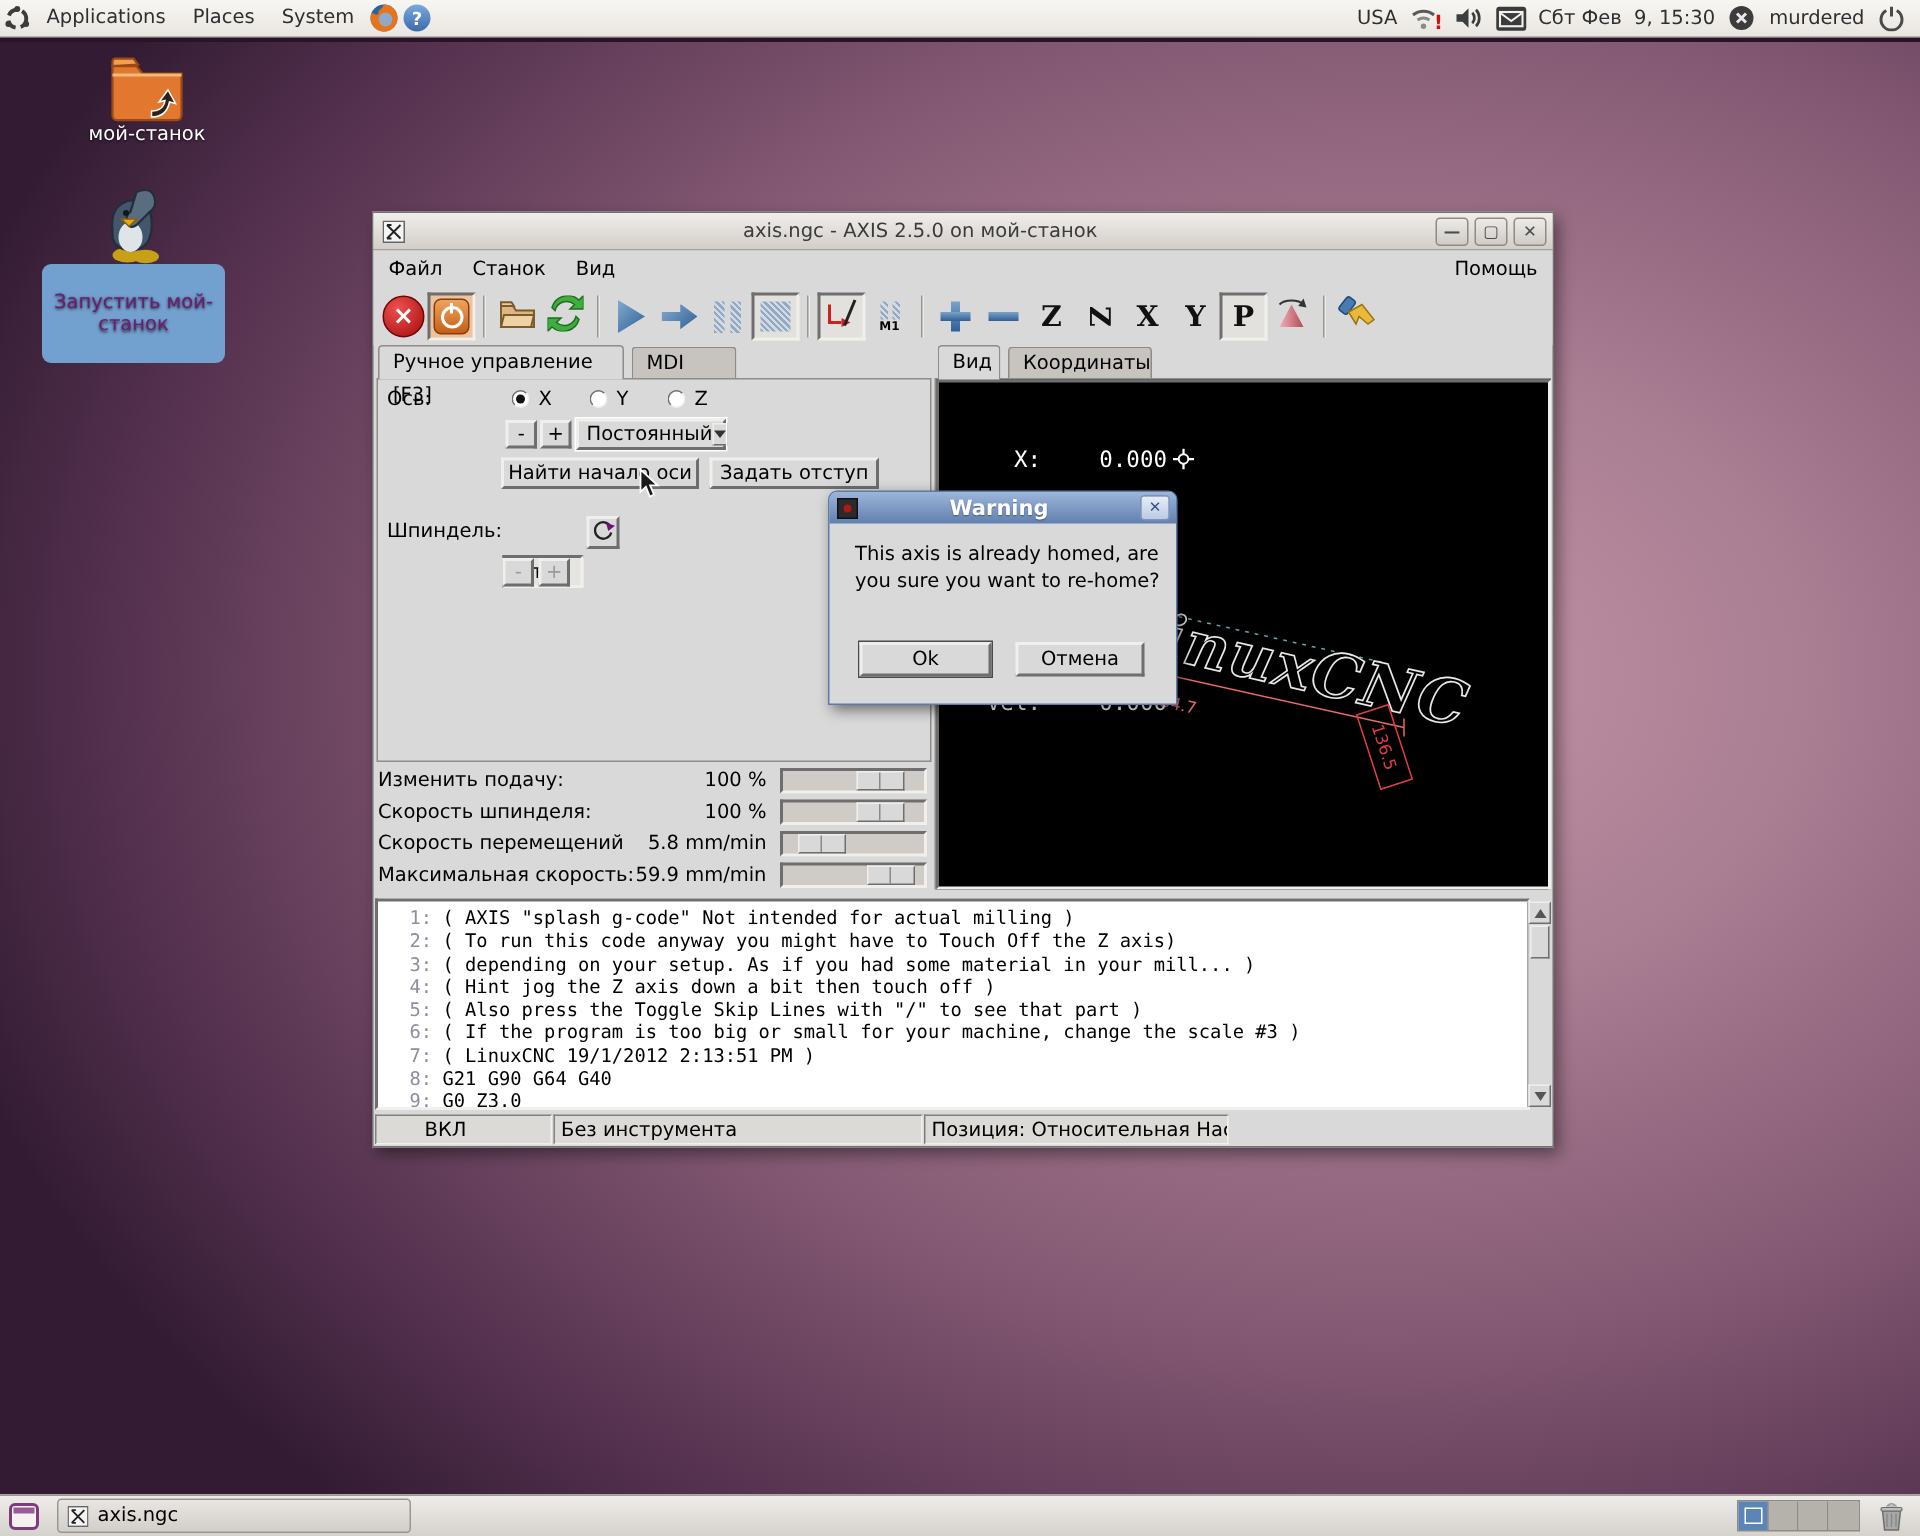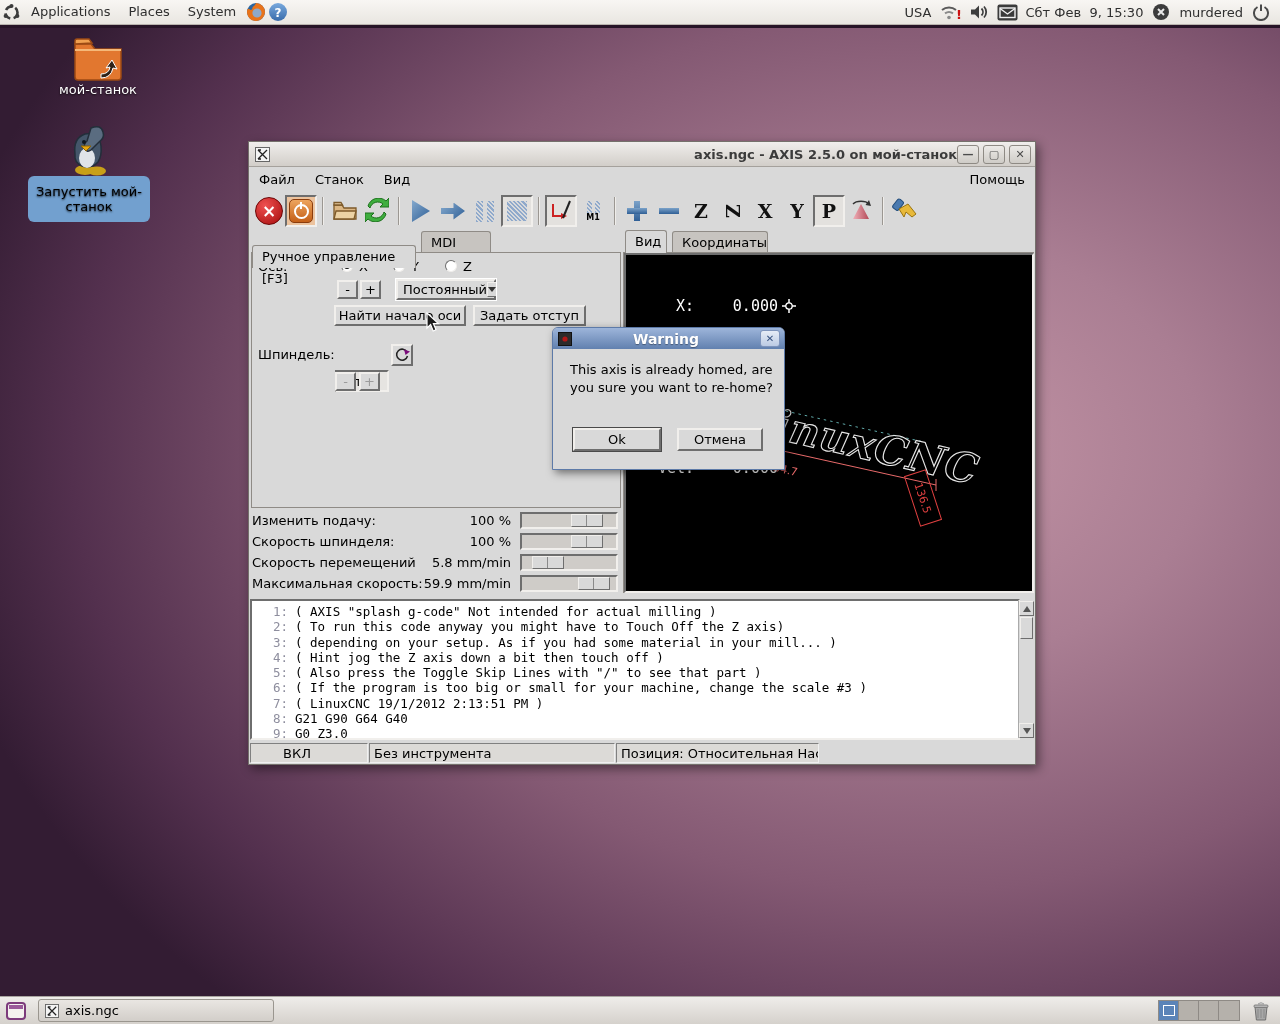--- a/index.html
+++ b/index.html
@@ -16,21 +16,21 @@
   .tray-ico{display:inline-flex;align-items:center;justify-content:center;width:22px;height:22px;}
   
   .raised{background:#d9d9d9;border:2px solid;border-color:#f1efec #6e6e6e #6e6e6e #f1efec;}
   .sunken{background:#d9d9d9;border:2px solid;border-color:#6e6e6e #f1efec #f1efec #6e6e6e;}
   .btn{font-family:"DejaVu Sans","Liberation Sans",sans-serif;font-size:13px;display:flex;align-items:center;justify-content:center;box-sizing:border-box;cursor:default;}
   
   .axis-window{position:absolute;left:248px;top:141px;width:786px;height:622px;background:#d9d9d9;
     border:1px solid #75716c;box-shadow:3px 4px 10px rgba(0,0,0,.45);z-index:2;}
   .titlebar{position:absolute;left:0;top:0;width:100%;height:24px;background:linear-gradient(#f0eeec,#d2cec9);
     border-bottom:1px solid #a5a19c;display:flex;align-items:center;}
-  .title-text{flex:1;text-align:right;font-weight:bold;color:#3b3b3b;}
+  .title-text{flex:1;text-align:center;font-weight:normal;color:#3b3b3b;}
   .winbtn{width:20px;height:17px;margin-right:4px;border:1px solid #8e8a84;border-radius:3px;
     background:linear-gradient(#eceae7,#cfccc7);display:flex;align-items:center;justify-content:center;
     font-weight:bold;color:#4c4c4c;font-size:11px;line-height:1;}
   .menubar{position:absolute;left:0;top:25px;width:100%;height:25px;background:#d9d9d9;display:flex;align-items:center;}
   .menu-item{padding:0 10px;height:25px;line-height:25px;}
   .menu-help{margin-left:auto;padding:0 10px;}
   .toolbar{position:absolute;left:0;top:50px;width:100%;height:38px;background:#d9d9d9;display:flex;align-items:center;padding-left:4px;box-sizing:border-box;}
   .tbtn{width:32px;height:32px;display:flex;align-items:center;justify-content:center;border:2px solid transparent;box-sizing:border-box;position:relative;}
   .tbtn.checked{border-color:#6e6e6e #f1efec #f1efec #6e6e6e;background:#e3e1de;}
   .tsep{width:0;height:28px;border-left:1px solid #9b9792;border-right:1px solid #efedea;margin:0 5px;}
@@ -67,21 +67,21 @@
   .tri-down{width:0;height:0;border-left:4px solid transparent;border-right:4px solid transparent;border-top:6px solid #555;}
   .statusbox{position:absolute;height:20px;line-height:20px;background:#dcdad7;border:1px solid;border-color:#808080 #f0f0f0 #f0f0f0 #808080;box-sizing:border-box;padding-left:4px;overflow:hidden;white-space:nowrap;}
   
   .dialog{position:absolute;left:552px;top:327px;width:231px;height:141px;background:#d9d9d9;
     border:1px solid #5d7aa8;border-radius:6px 6px 0 0;box-shadow:3px 3px 9px rgba(0,0,0,.5);z-index:6;}
   .dlg-title{position:absolute;left:0;top:0;width:100%;height:21px;border-radius:5px 5px 0 0;
     background:linear-gradient(#9db5da,#6180af);display:flex;align-items:center;}
   .dlg-title-text{flex:1;text-align:center;font-weight:bold;color:#fff;font-size:14px;text-shadow:0 1px 1px rgba(0,0,0,.35);}
   
   .dt-label{color:#fff;font-size:13px;text-align:center;text-shadow:0 1px 2px rgba(0,0,0,.8);}
-  .dt-label-sel{background:#72a0cf;border-radius:6px;color:#000000;padding:8px 6px;}
+  .dt-label-sel{background:#72a0cf;border-radius:6px;color:#701a75;padding:18px 6px;}
   
   .taskbar{position:absolute;left:0;bottom:0;width:1280px;height:27px;background:linear-gradient(#efedea,#d5d1cc);
     border-top:1px solid #a9a5a0;display:flex;align-items:center;z-index:20;}
   .task-btn{display:flex;align-items:center;gap:6px;width:222px;height:21px;margin-left:10px;
     background:linear-gradient(#e9e6e2,#d2cec9);border:1px solid #9a968f;border-radius:3px;padding:0 6px;}
   .ws-cell{width:20px;height:19px;background:#b5b1ab;border-right:1px solid #8e8a85;box-sizing:border-box;}
   .cursor{position:absolute;z-index:30;pointer-events:none;}
 </style>
 </head>
 <body>
@@ -308,41 +308,41 @@
       </div>
       <div class="tsep"></div>
       <div class="tbtn">
         <span><svg width="26" height="26" viewBox="0 0 26 26">
               <rect x="3" y="2" width="7" height="11" rx="2" transform="rotate(38 6 7)" fill="#4a7ab0" stroke="#1f4a7a" stroke-width="1"></rect>
               <polygon points="7,12 16,7 24,17 20,20 14,15 12,20z" fill="#e8b93a" stroke="#9a7410" stroke-width="1"></polygon>
             </svg></span>
       </div>
     </div>
 
-    <div class="tab active" style="left:3px;top:88px;width:164px;margin-top:15px;"><span>Ручное управление [F3]</span></div>
+    <div class="tab active" style="left:3px;top:88px;width:164px;"><span>Ручное управление [F3]</span></div>
     <div class="tab" style="left:172px;top:89px;width:70px;"><span>MDI [F5]</span></div>
     <div class="pane" style="left:2px;top:110px;width:368px;height:254px;"></div>
 
     <span class="rlabel" style="left:9px;top:117px;">Ось:</span>
     <span class="radio sel abs" style="left:92px;top:118px;">
         <span class="dot"></span>
       </span>
     <span class="rlabel" style="left:110px;top:117px;">X</span>
     <span class="radio abs" style="left:144px;top:118px;"></span>
     <span class="rlabel" style="left:162px;top:117px;">Y</span>
     <span class="radio abs" style="left:196px;top:118px;"></span>
     <span class="rlabel" style="left:214px;top:117px;">Z</span>
 
     <div class="btn raised abs" style="left:88px;top:138px;width:21px;height:19px;">
         <span>-</span>
       </div>
     <div class="btn raised abs" style="left:111px;top:138px;width:21px;height:19px;">
         <span>+</span>
       </div>
-    <div class="btn raised abs" style="left:135px;top:137px;width:100px;height:21px;justify-content:flex-start;padding-left:5px;outline:1px solid #fff;outline-offset:0px;margin-left:12px;">
+    <div class="btn raised abs" style="left:135px;top:137px;width:100px;height:21px;justify-content:flex-start;padding-left:5px;outline:1px solid #fff;outline-offset:0px;">
       <span>Постоянный</span>
       <span style="margin-left:auto;width:14px;height:13px;background:#d9d9d9;border:1px solid;border-color:#f1efec #6e6e6e #6e6e6e #f1efec;display:flex;align-items:center;justify-content:center;margin-right:1px;">
           <span style="width:0;height:0;border-left:4px solid transparent;border-right:4px solid transparent;border-top:5px solid #333;"></span>
         </span>
     </div>
     <div class="btn raised abs" style="left:85px;top:163px;width:132px;height:21px;">
         <span>Найти начало оси</span>
       </div>
     <div class="btn raised abs" style="left:224px;top:163px;width:113px;height:21px;">
         <span>Задать отступ</span>

